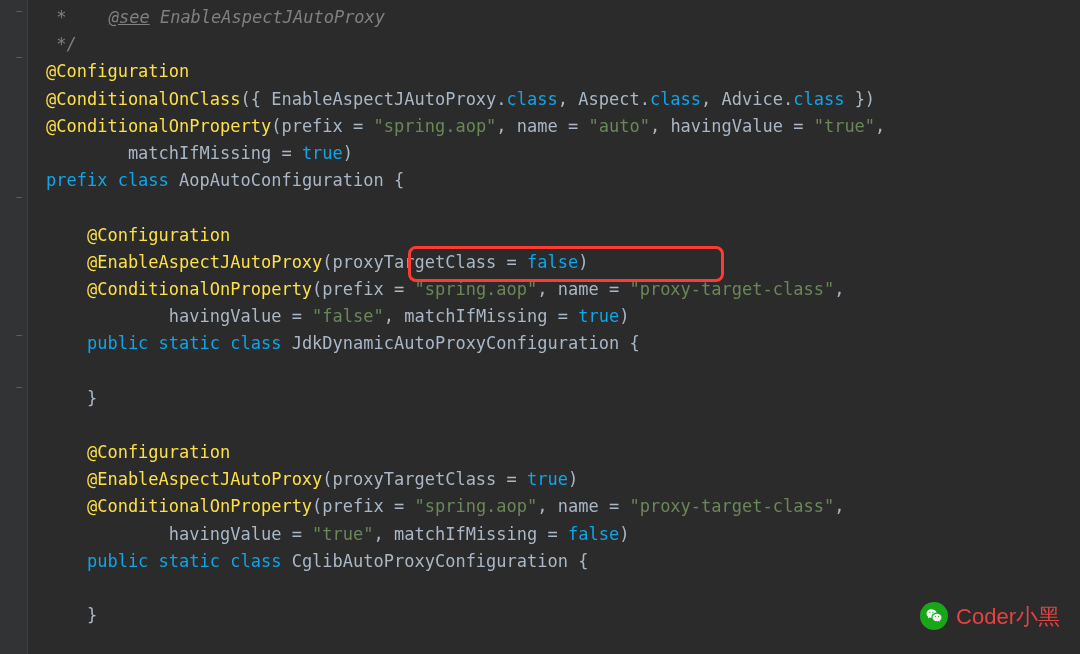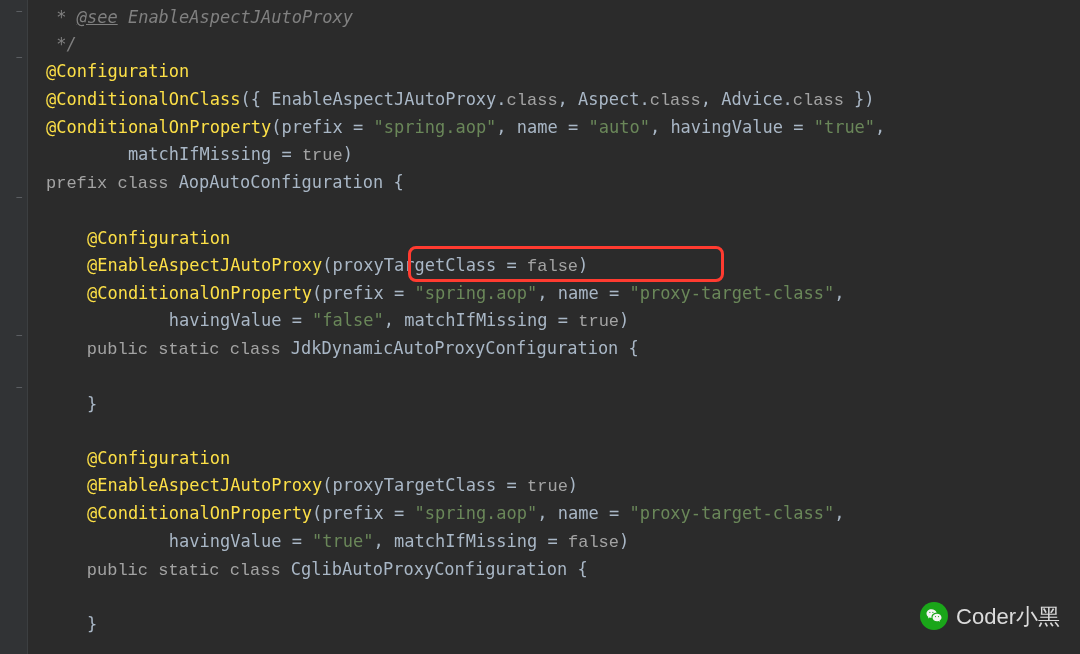--- a/index.html
+++ b/index.html
@@ -22,35 +22,35 @@
   .fold-icon {
     position:absolute; left:16px; width:11px; height:11px;
     color:#606366; font-size:11px; line-height:11px; user-select:none;
   }
   .code-area {
     position:absolute; left:28px; top:0; right:0; bottom:0;
     padding:4px 6px 6px 18px;
   }
   pre { white-space:pre; font-family:inherit; }
   .cmt   { color:#808080; font-style:italic; }
-  .uline { text-decoration:underline; text-decoration-color:#808080; }
+  .uline { text-decoration:underline; text-decoration-color:#808080;margin-left:32px; }
   .ann   { color:#fde047; } 
-  .kw    { color:#a3a3a3;font-family:Liberation Mono, monospace; }
+  .kw    { color:#0ea5e9; }
   .str   { color:#6a8759; }
   .cls   { color:#a9b7c6;margin-top:30px; }
   .highlight-box {
     position:absolute;
     border:3px solid #ff3b30;
     border-radius:8px;
     pointer-events:none;
   }
   .watermark {
     position:absolute; right:20px; bottom:20px;
     display:flex; align-items:center; gap:8px;
-    color:#e5e5e5; font-family:"Helvetica Neue",Arial,sans-serif;
+    color:#ef4444; font-family:"Helvetica Neue",Arial,sans-serif;
     font-size:22px;
     opacity:0.95;
   }
   .wm-icon {
     width:28px; height:28px; border-radius:50%;
     background:#1aad19; display:flex; align-items:center; justify-content:center;
   }
   .wm-icon svg { width:18px; height:18px; fill:#fff; }
 </style>
 </head>

